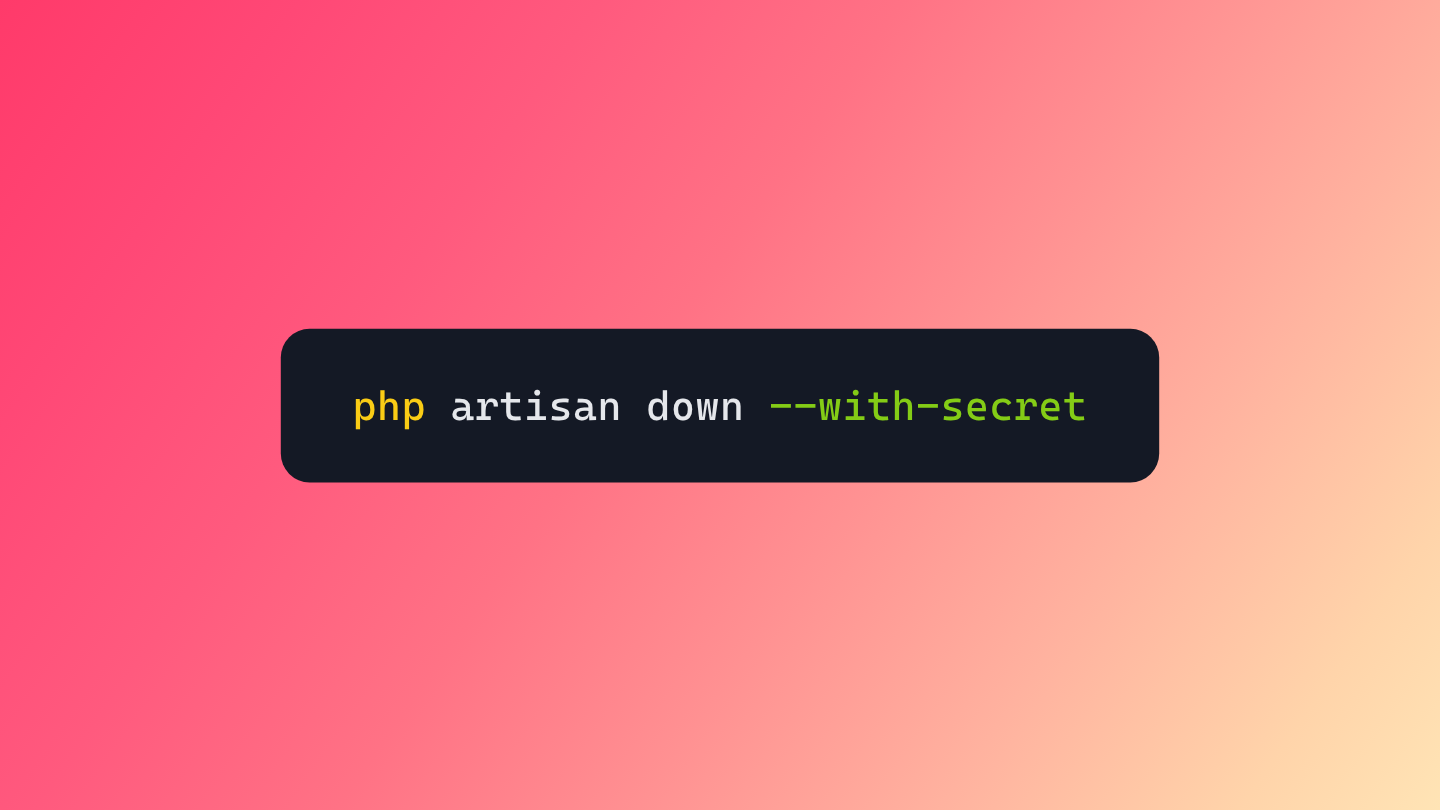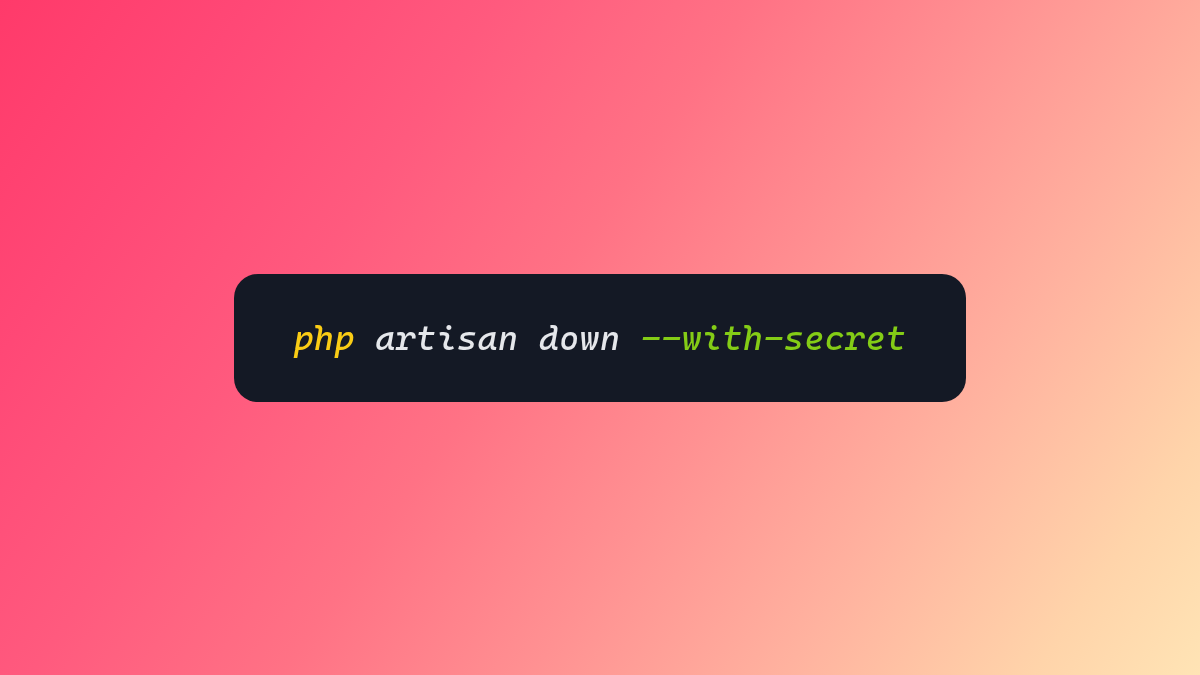--- a/index.html
+++ b/index.html
@@ -1,19 +1,18 @@
 <!DOCTYPE html>
 <html><head>
   <meta charset="utf-8">
   <style>
     * {
       margin: 0;
       padding: 0;
       box-sizing: border-box;
-      font-style: italic;
     }
     body {
       width: 1200px;
       height: 675px;
       background: linear-gradient(125deg, 
         #ff3a6a 0%, 
         #ff4876 15%, 
         #ff5a7e 30%, 
         #ff7285 45%, 
         #ff9192 60%, 

